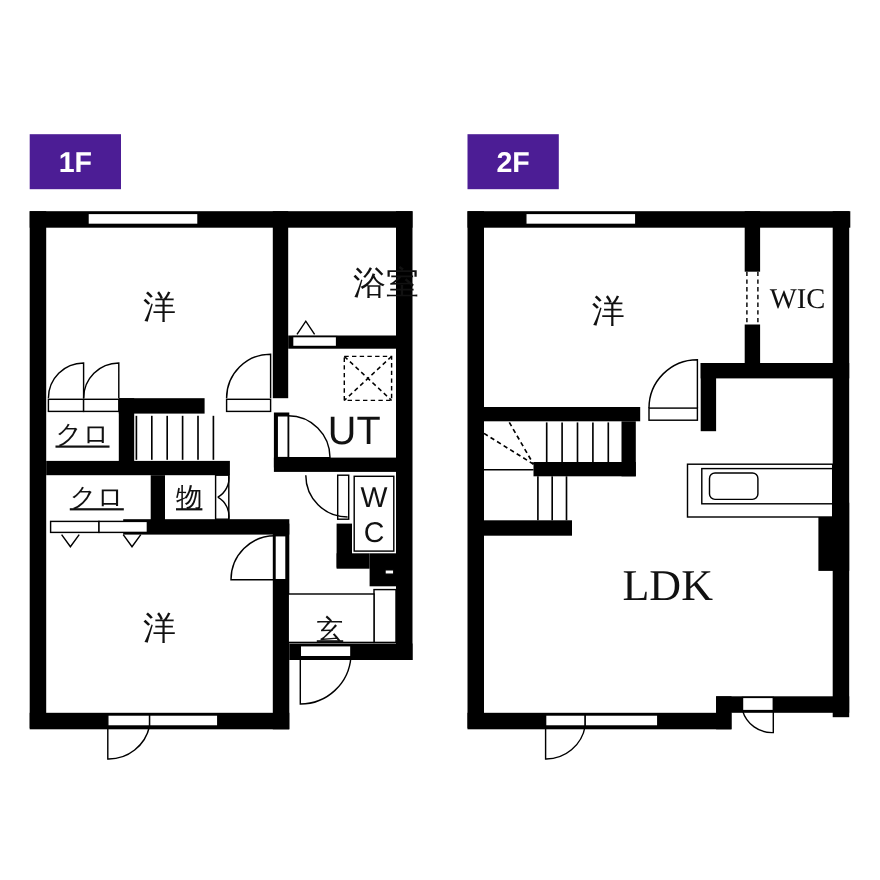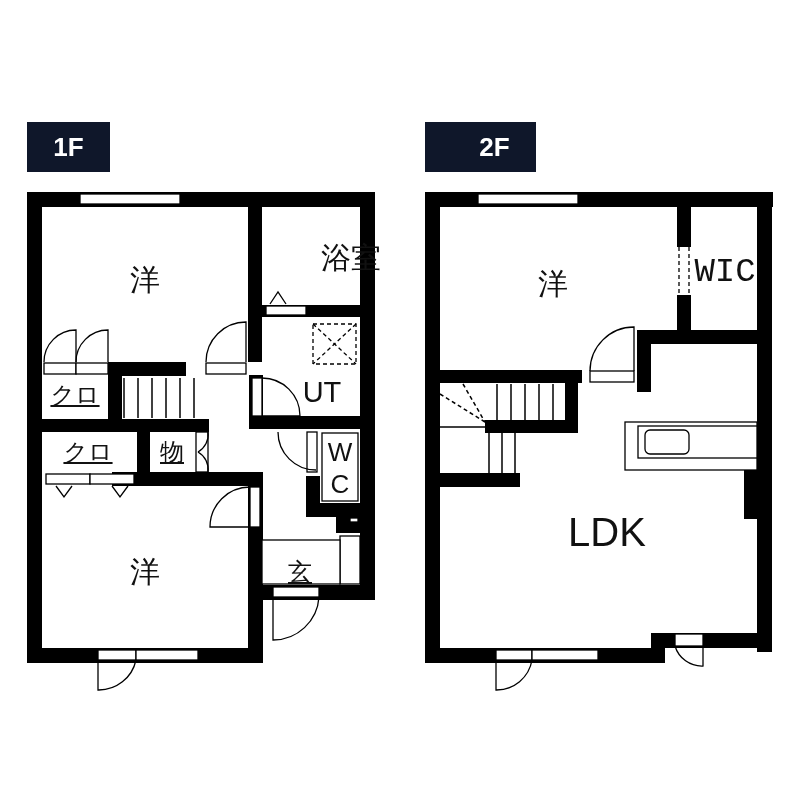--- a/index.html
+++ b/index.html
@@ -1,30 +1,30 @@
 <!DOCTYPE html>
 <html><head>
   <meta charset="utf-8">
   <style>
     html, body { margin: 0; padding: 0; background: #ffffff; }
     body { width: 800px; height: 800px; position: relative; overflow: hidden;
            font-family: "DejaVu Sans", "Liberation Sans", sans-serif; }
-    .floor-badge { position: absolute; background: #0f172a; color: #ffffff;
+    .floor-badge { position: absolute; background: #4c1d95; color: #ffffff;
                    font-family: "Liberation Sans", sans-serif; font-weight: bold;
                    font-size: 26px; display: flex; align-items: center; justify-content: center; }
     #badge-1f { left: 27px; top: 122px; width: 83px; height: 50px; }
-    #badge-2f { left: 425px; top: 122px; width: 83px; height: 50px; padding-left: 28px; }
+    #badge-2f { left: 425px; top: 122px; width: 83px; height: 50px; }
     svg { position: absolute; left: 0; top: 0; }
     .room-label { position: absolute; color: #111; font-size: 30px; line-height: 1;
                   transform: translate(-50%, -50%); white-space: nowrap; }
     .room-label.latin { font-family: "Liberation Sans", sans-serif; }
     .room-label.small { font-size: 24px; text-decoration: underline; }
     .room-label.wc { font-family: "Liberation Sans", sans-serif; font-size: 26px; line-height: 30px; text-align: center; }
-    .room-label.wic { font-family: Liberation Mono, monospace; font-size: 34px; }
-    .room-label.ldk { font-family: Liberation Sans, sans-serif; font-size: 40px; }
+    .room-label.wic { font-family: Liberation Serif, serif; font-size: 26px; }
+    .room-label.ldk { font-family: Liberation Serif, serif; font-size: 40px; }
   </style>
 </head>
 <body>
 
 <div id="badge-1f" class="floor-badge">1F</div>
 <div id="badge-2f" class="floor-badge">2F</div>
 
 <svg width="800" height="800" viewBox="0 0 800 800">
   <g fill="#000" stroke="none">
 
@@ -205,21 +205,21 @@
     <line x1="313" y1="324" x2="356" y2="364"></line>
     <line x1="356" y1="324" x2="313" y2="364"></line>
 
     <line x1="679" y1="247" x2="679" y2="295"></line>
     <line x1="689" y1="247" x2="689" y2="295"></line>
   </g>
 </svg>
 
 <div class="room-label" style="left:145px; top:280px;">洋</div>
 <div class="room-label" style="left:308px; top:258px;margin-left:43px;">浴室</div>
-<div class="room-label latin" style="left:322px; top:392px; font-size:29px;">UT</div>
+<div class="room-label latin" style="left:322px; top:392px; font-size:36px;">UT</div>
 <div class="room-label small" style="left:75px; top:395px;">クロ</div>
 <div class="room-label small" style="left:88px; top:452px;">クロ</div>
 <div class="room-label small" style="left:172px; top:452px;">物</div>
 <div class="room-label wc" style="left:340px; top:452px;">W</div>
 <div class="room-label wc" style="left:340px; top:484px;">C</div>
 <div class="room-label" style="left:145px; top:572px;">洋</div>
 <div class="room-label small" style="left:300px; top:572px;">玄</div>
 
 <div class="room-label" style="left:553px; top:284px;">洋</div>
 <div class="room-label wic" style="left:725px; top:272px;">WIC</div>

